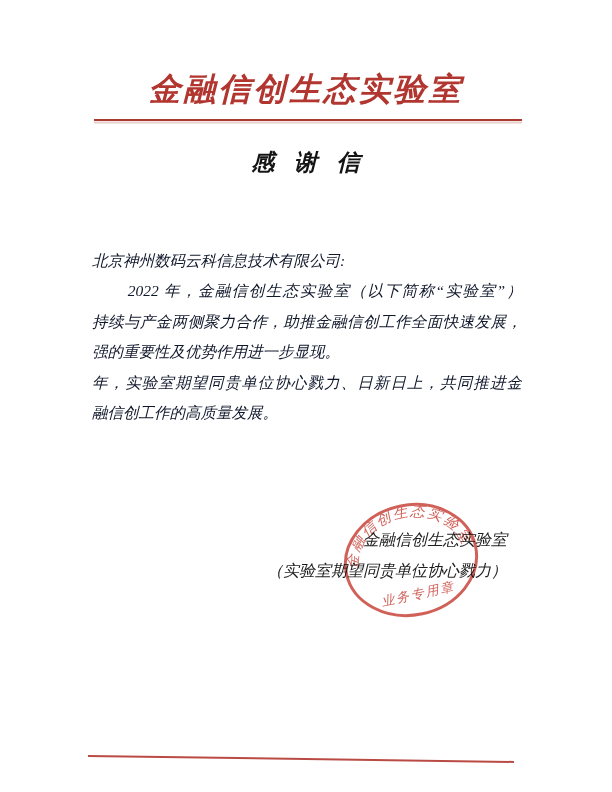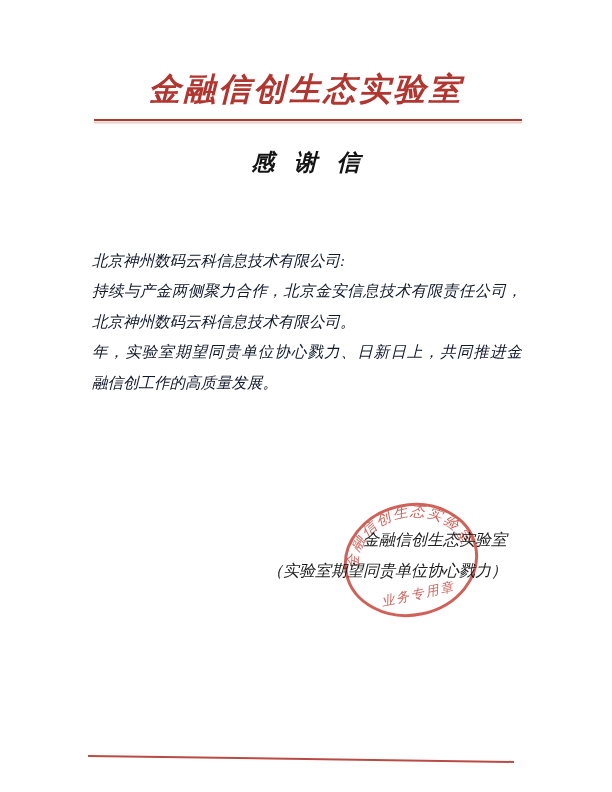--- a/index.html
+++ b/index.html
@@ -87,22 +87,23 @@
 
 <div class="page">
 
   <div class="org-name">金融信创生态实验室</div>
   <div class="head-rule"></div>
 
   <div class="letter-title">感 谢 信</div>
 
   <div class="body-block">
     <div class="line">北京神州数码云科信息技术有限公司:</div>
-    <div class="line just">持续与产金两侧聚力合作，北京金安信息技术有限责任公司，</div>
-    <div class="line">北京神州数码云科信息技术有限公司。</div>
+    <div class="line indent just">2022 年，金融信创生态实验室（以下简称“实验室”）</div>
+    <div class="line just">持续与产金两侧聚力合作，助推金融信创工作全面快速发展，</div>
+    <div class="line">强的重要性及优势作用进一步显现。</div>
     <div class="line just">年，实验室期望同贵单位协心戮力、日新日上，共同推进金</div>
     <div class="line">融信创工作的高质量发展。</div>
   </div>
 
   <div class="sig-block">
     <div class="sig-line">金融信创生态实验室</div>
     <div class="sig-line">（实验室期望同贵单位协心戮力）</div>
   </div>
 
   <div class="seal">

